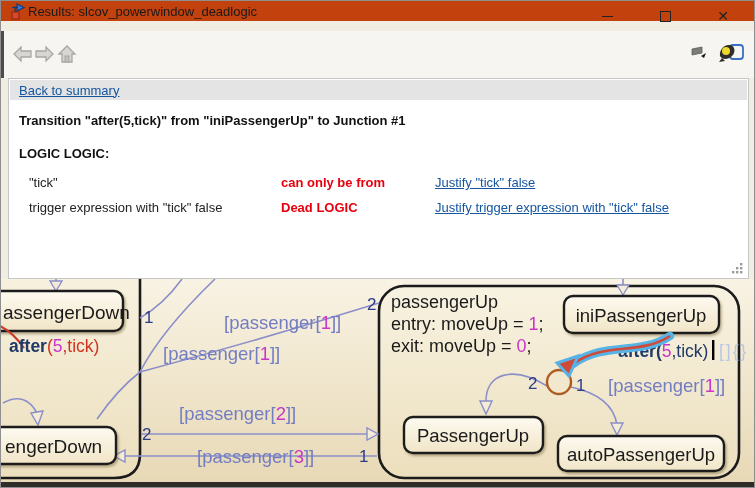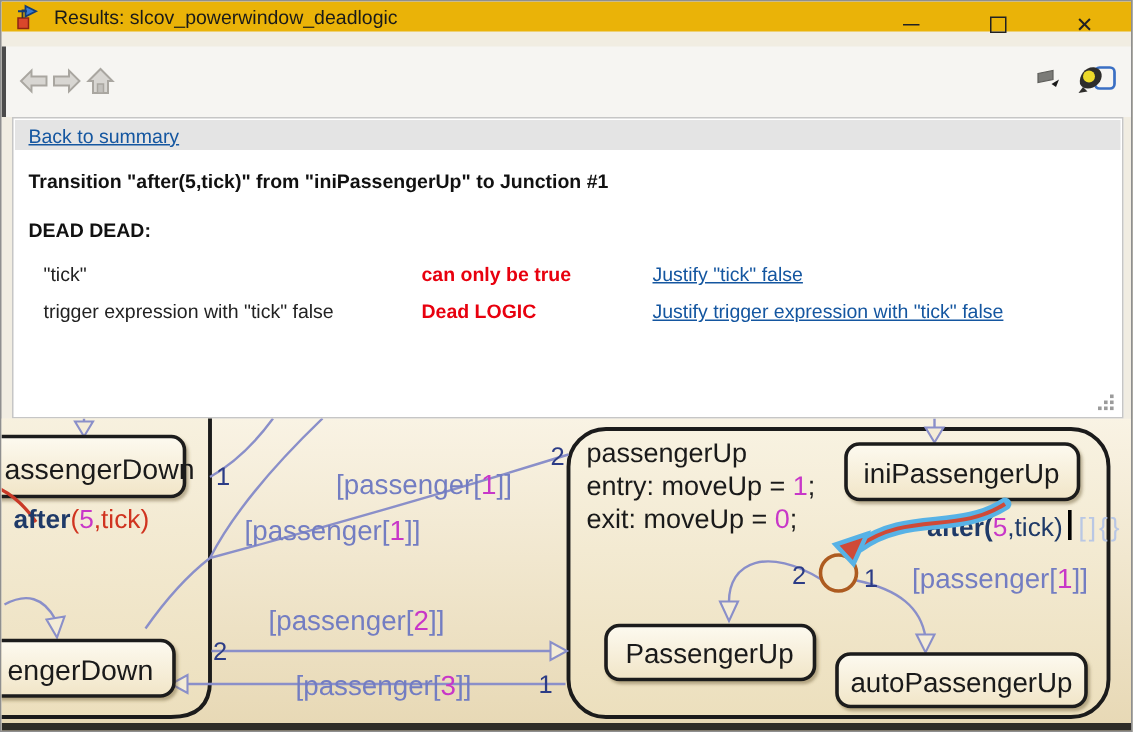--- a/index.html
+++ b/index.html
@@ -4,22 +4,22 @@
 <style>
   * { box-sizing: border-box; margin: 0; padding: 0; }
   body { margin: 0; background: #555; font-family: "Liberation Sans", sans-serif; }
   .window {
     position: relative; width: 755px; height: 488px; overflow: hidden;
     background: #f1ede2; border: 1px solid #8f8f8f;
   }
   
   .titlebar {
     position: absolute; top: 0; left: 0; right: 0; height: 20px;
-    display: flex; align-items: center; padding-left: 9px; gap: 8px;
-    background: #eab308; font-size: 13px; color: #1a1a1a;
+    display: flex; align-items: center; padding-left: 9px; gap: 0;
+    background: #c2410c; font-size: 13px; color: #1a1a1a;
   }
   .win-controls { position: absolute; right: 2px; top: 0; height: 30px; display: flex; }
   .win-btn { width: 58px; height: 30px; display: flex; align-items: center; justify-content: center;
              background: transparent; border: none; cursor: pointer; color: #222; font-size: 14px; }
   .glyph-min { display: inline-block; width: 11px; border-top: 1.5px solid #222; }
   .glyph-max { display: inline-block; width: 11px; height: 11px; border: 1.5px solid #222; }
   
   .toolbar {
     position: absolute; top: 30px; left: 0; right: 0; height: 47px;
     background: #f6f5f2;
@@ -106,25 +106,25 @@
         </svg>
       </button>
     </div>
   </div>
 
   <div class="doc">
     <div class="back-bar">
       <a class="link">Back to summary</a>
     </div>
     <div class="heading">Transition "after(5,tick)" from "iniPassengerUp" to Junction #1</div>
-    <div class="section-label">DEAD DEAD:</div>
+    <div class="section-label">LOGIC LOGIC:</div>
     <div class="rows">
       <div class="row">
         <span>"tick"</span>
-        <span class="status-red">can only be true</span>
+        <span class="status-red">can only be from</span>
         <a class="link">Justify "tick" false</a>
       </div>
       <div class="row">
         <span>trigger expression with "tick" false</span>
         <span class="status-red">Dead LOGIC</span>
         <a class="link">Justify trigger expression with "tick" false</a>
       </div>
     </div>
     <div class="grip">
       <svg width="13" height="13" viewBox="0 0 13 13">

